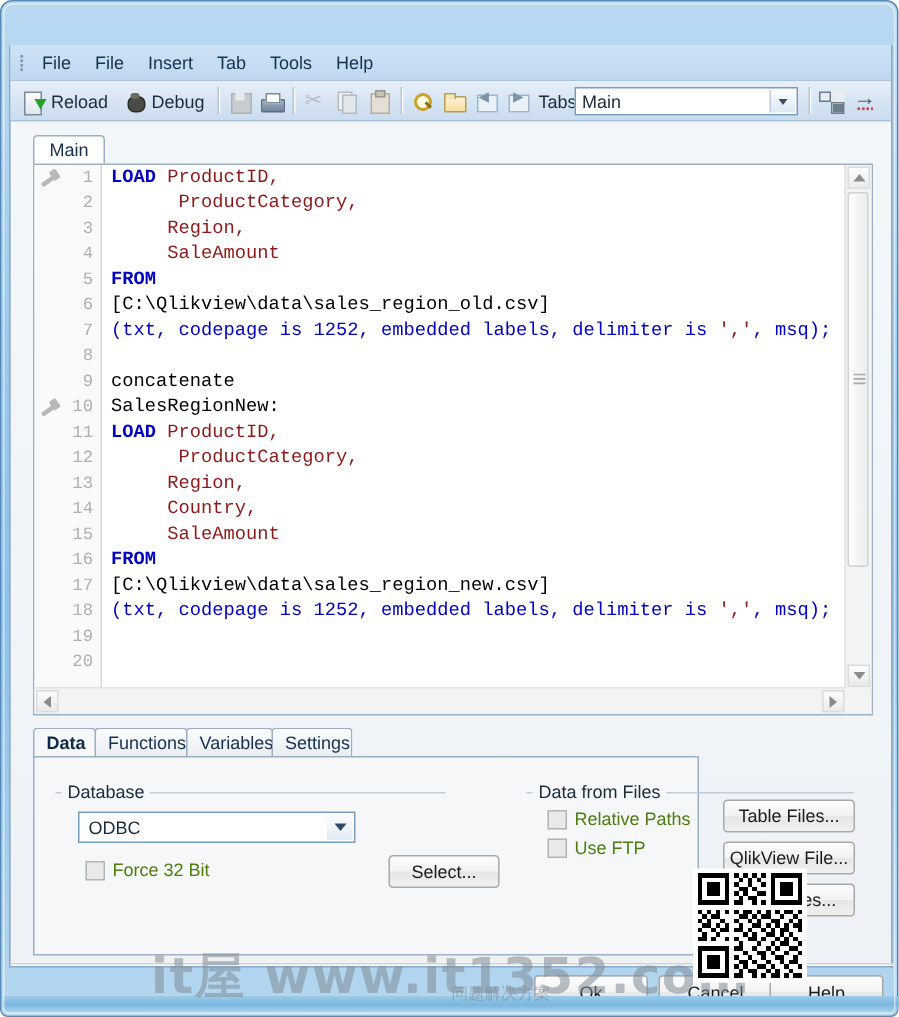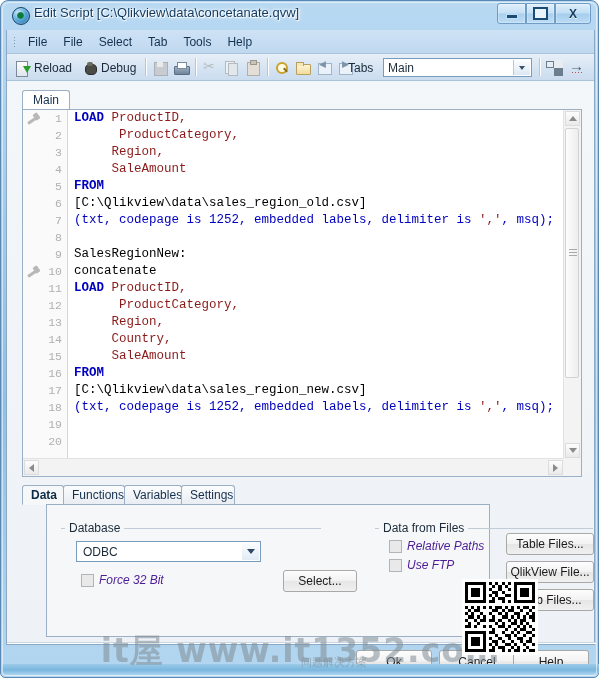--- a/index.html
+++ b/index.html
@@ -290,21 +290,20 @@
     font-size:12px; color:#15304c; padding:2px 8px 0 8px;
     border:1px solid #9bb0c4; border-bottom:none; border-radius:3px 3px 0 0;
     background:linear-gradient(180deg,#fbfcfd,#e8edf3);
   }
   .bp-tab.active{ background:#f5f7f9; border-bottom:1px solid #f5f7f9; color:#0d2a45;}
   #bp-body{
     position:absolute; left:0; top:19px; width:444px; height:133px;
     box-sizing:border-box;
     border:1px solid #9bb0c4;
     background:#f5f7f9;
-    margin-left:24px;
   }
   .groupbox{
     position:absolute; box-sizing:border-box;
   }
   .gb-line{
     position:absolute; left:0; top:7px; height:1px; background:#c0ccd8; width:100%;
   }
   .gb-title{
     position:absolute; left:4px; top:0; background:#f5f7f9; padding:0 4px;
     font-size:12px; color:#1b2b3a;
@@ -322,21 +321,21 @@
   .combo-arrow::after{content:""; width:0;height:0;
     border-left:4px solid transparent;border-right:4px solid transparent;border-top:5px solid #2c4a66;}
   .btn{
     position:absolute; box-sizing:border-box; height:22px;
     background:linear-gradient(180deg,#fdfdfd 0%, #f2f2f2 48%, #e6e6e6 52%, #f0f0f0 100%);
     border:1px solid #a8a8a8; border-radius:3px;
     font-size:12px; color:#1b1b1b;
     display:flex; align-items:center; justify-content:center;
     cursor:default;
   }
-  .cb-row{ position:absolute; display:flex; align-items:center; gap:5px; font-size:12px; color:#4c1d95;font-style:italic;}
+  .cb-row{ position:absolute; display:flex; align-items:center; gap:5px; font-size:12px; color:#4d7c0f;}
   .cb-box{
     width:13px; height:13px; box-sizing:border-box;
     background:#e9e9e9; border:1px solid #b4b4b4;
   }
 
   
   #action-row{ position:absolute; left:0; top:612px; width:589px; height:34px;}
   #action-sep{ position:absolute; left:0; top:0; width:589px; height:1px;
     background:#c9d5e1; box-shadow:0 1px 0 #ffffff;}
   .abtn{
@@ -375,44 +374,26 @@
     position:absolute; left:1px; bottom:1px; width:597px; height:12px;
     background:linear-gradient(180deg,#9ccbe8 0%, #79b6de 50%, #b9dcf2 100%);
     border-radius:0 0 5px 5px;
   }
 </style>
 </head>
 <body>
 
 <div id="window">
 
-  <div id="titlebar">
-    <div id="title-icon"></div>
-    <div id="title-text">Edit Script [C:\Qlikview\data\concetanate.qvw]</div>
-
-    <div class="wbtn" id="btn-min">
-      <div class="glyph">
-          <div class="bar"></div>
-        </div>
-    </div>
-    <div class="wbtn" id="btn-max">
-      <div class="glyph">
-          <div class="box"></div>
-        </div>
-    </div>
-    <div class="wbtn" id="btn-close">
-      <div class="glyph">X</div>
-    </div>
-  </div>
 
   <div id="client">
 
     <div id="menubar">
       <div id="menu-grip"></div>
-      <div class="menu-list" id="menu-list"><span class="menu-item">File</span><span class="menu-item">File</span><span class="menu-item">Select</span><span class="menu-item">Tab</span><span class="menu-item">Tools</span><span class="menu-item">Help</span></div>
+      <div class="menu-list" id="menu-list"><span class="menu-item">File</span><span class="menu-item">File</span><span class="menu-item">Insert</span><span class="menu-item">Tab</span><span class="menu-item">Tools</span><span class="menu-item">Help</span></div>
     </div>
 
     <div id="toolbar">
       <div class="tb-item" style="left:8px;">
         <span class="ico ico-reload"></span>
         <span>Reload</span>
       </div>
       <div class="tb-item" style="left:75px;">
         <span class="ico ico-debug"></span>
         <span>Debug</span>
@@ -447,21 +428,21 @@
       <div class="tb-item" style="left:288px;">
         <span class="ico ico-folder"></span>
       </div>
       <div class="tb-item" style="left:309px;">
         <span class="ico ico-prev"></span>
       </div>
       <div class="tb-item" style="left:330px;">
         <span class="ico ico-next"></span>
       </div>
 
-      <div class="tb-item" style="left:341px;">
+      <div class="tb-item" style="left:352px;">
         <span>Tabs</span>
       </div>
 
       <div id="tabs-combo">
         <span>Main</span>
         <span id="tabs-combo-arrow"></span>
       </div>
 
       <div class="tb-sep" style="left:532px;"></div>
 
@@ -506,22 +487,22 @@
         </div>
       <div id="code-area">
           <div class="code-line"><span class="kw">LOAD</span><span class="plain"> </span><span class="fld">ProductID,</span></div>
           <div class="code-line"><span class="plain">      </span><span class="fld">ProductCategory,</span></div>
           <div class="code-line"><span class="plain">     </span><span class="fld">Region,</span></div>
           <div class="code-line"><span class="plain">     </span><span class="fld">SaleAmount</span></div>
           <div class="code-line"><span class="kw">FROM</span></div>
           <div class="code-line"><span class="plain">[C:\Qlikview\data\sales_region_old.csv]</span></div>
           <div class="code-line"><span class="kw2">(txt, codepage is 1252, embedded labels, delimiter is </span><span class="str">','</span><span class="kw2">, msq);</span></div>
           <div class="code-line"><span class="plain"></span></div>
+          <div class="code-line"><span class="plain">concatenate</span></div>
           <div class="code-line"><span class="plain">SalesRegionNew:</span></div>
-          <div class="code-line"><span class="plain">concatenate</span></div>
           <div class="code-line"><span class="kw">LOAD</span><span class="plain"> </span><span class="fld">ProductID,</span></div>
           <div class="code-line"><span class="plain">      </span><span class="fld">ProductCategory,</span></div>
           <div class="code-line"><span class="plain">     </span><span class="fld">Region,</span></div>
           <div class="code-line"><span class="plain">     </span><span class="fld">Country,</span></div>
           <div class="code-line"><span class="plain">     </span><span class="fld">SaleAmount</span></div>
           <div class="code-line"><span class="kw">FROM</span></div>
           <div class="code-line"><span class="plain">[C:\Qlikview\data\sales_region_new.csv]</span></div>
           <div class="code-line"><span class="kw2">(txt, codepage is 1252, embedded labels, delimiter is </span><span class="str">','</span><span class="kw2">, msq);</span></div>
           <div class="code-line"><span class="plain"></span></div>
         </div>

